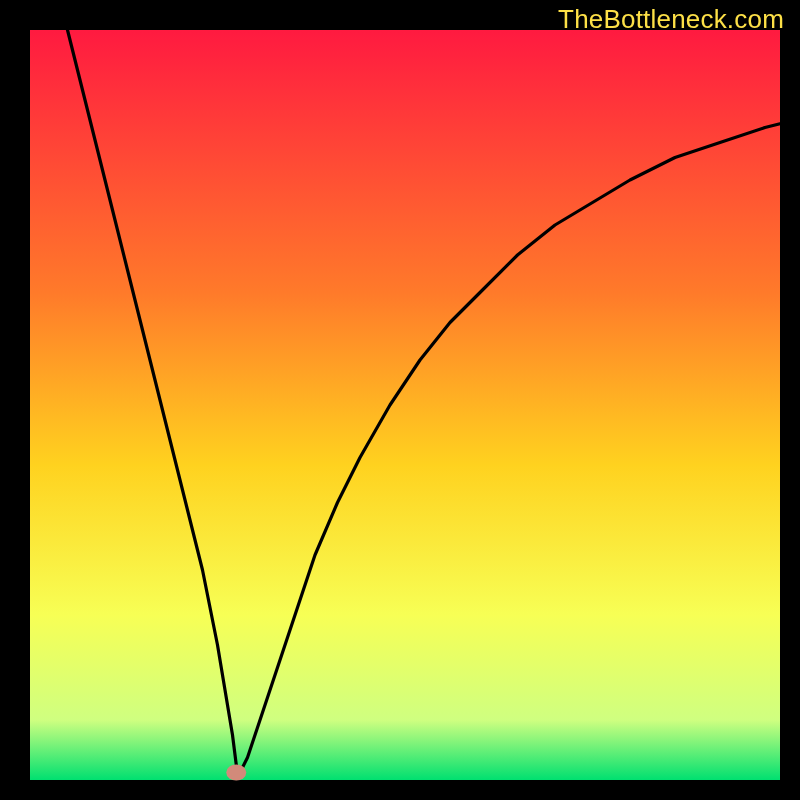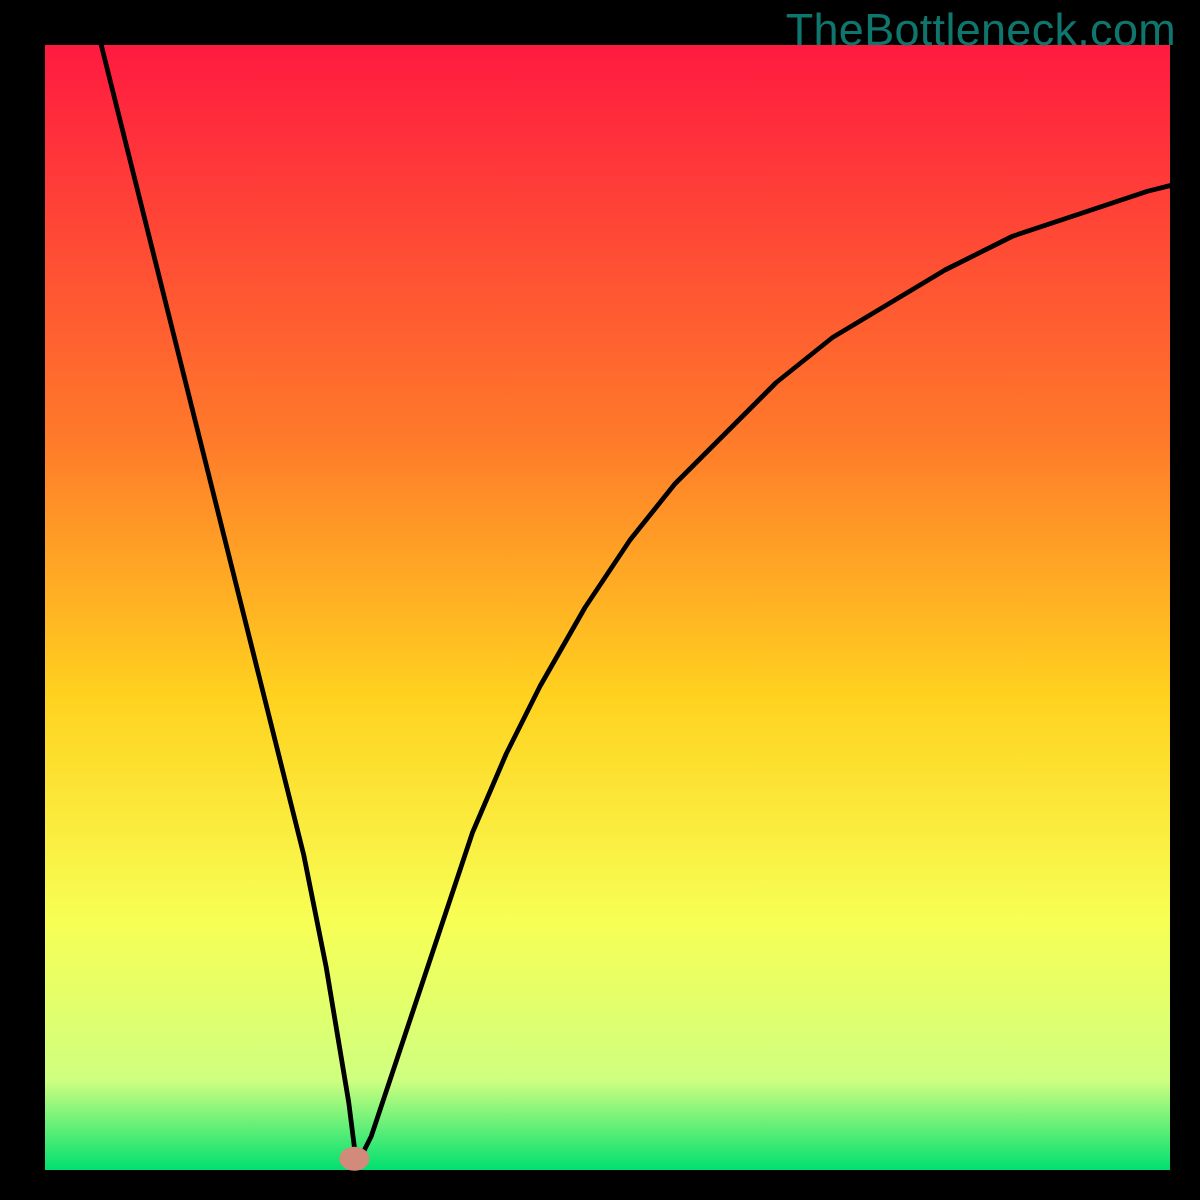--- a/index.html
+++ b/index.html
@@ -13,23 +13,23 @@
   .chart-container {
     position: relative;
     width: 800px;
     height: 800px;
     background: #000;
   }
   .watermark {
     position: absolute;
     top: 4px;
     right: 16px;
-    color: #0f766e;
+    color: #fde047;
     font-family: Arial, Helvetica, sans-serif;
-    font-size: 30px;
+    font-size: 26px;
     font-weight: 500;
     z-index: 10;
     letter-spacing: 0.2px;
   }
   svg {
     position: absolute;
     top: 0;
     left: 0;
   }
 </style>

